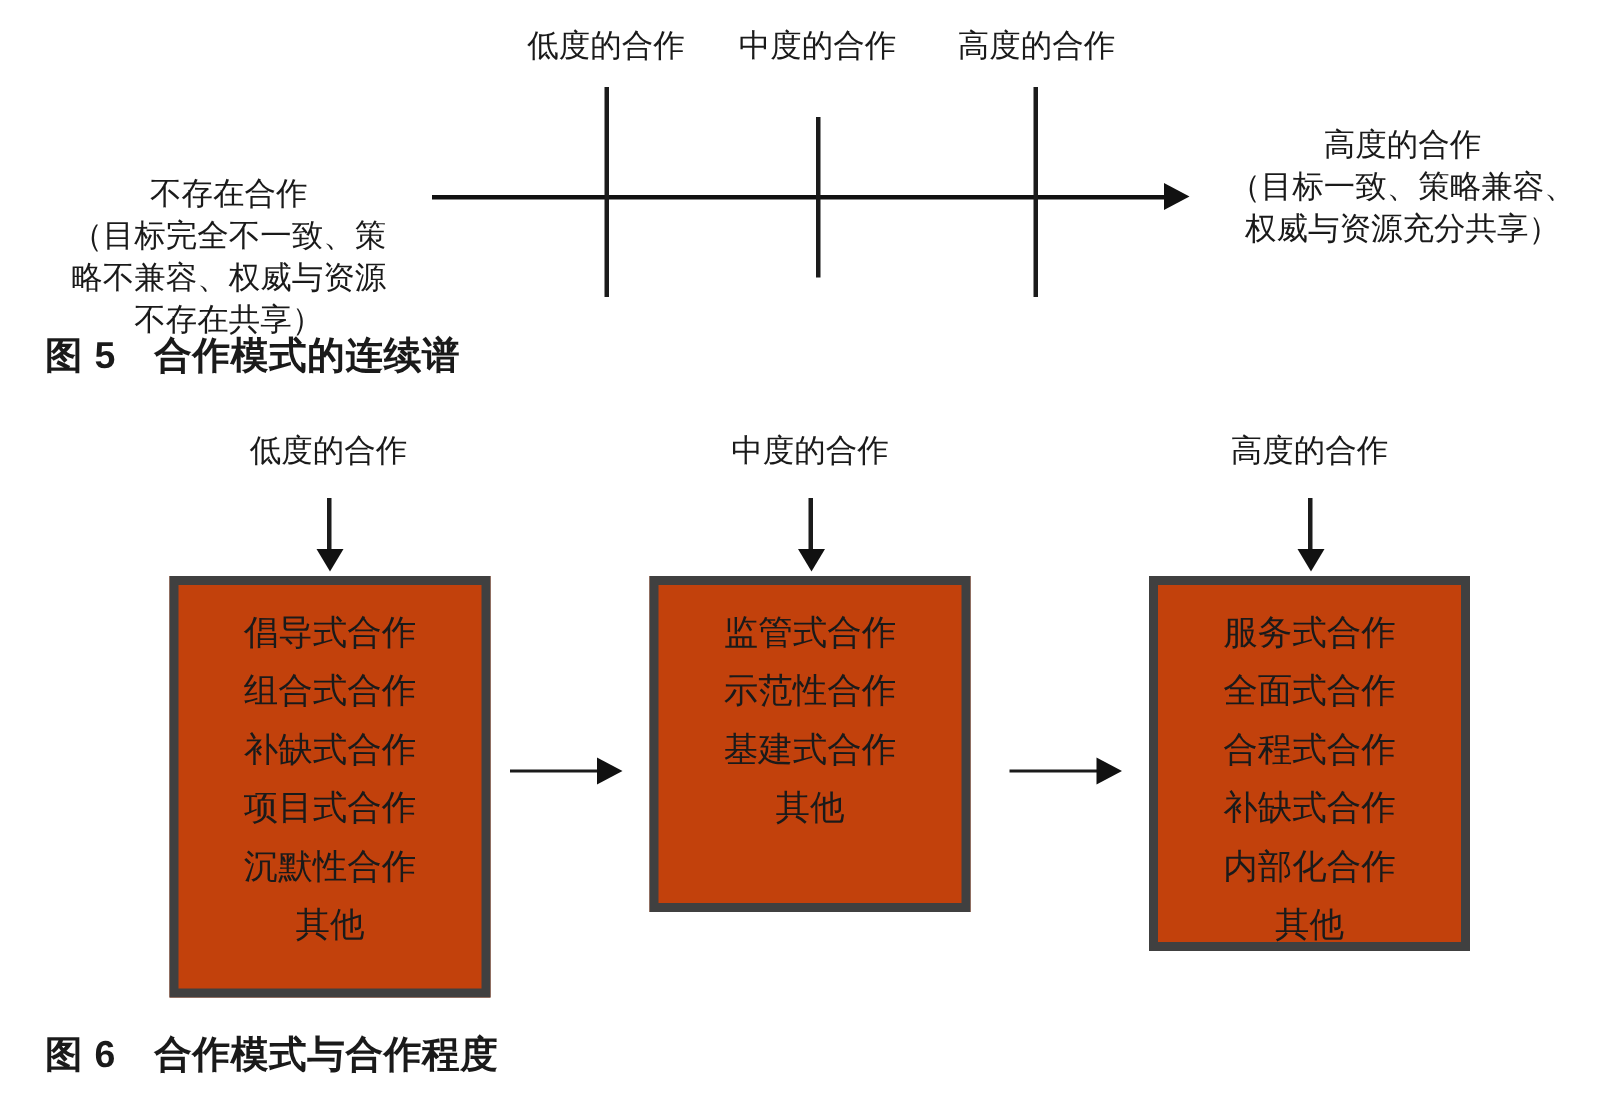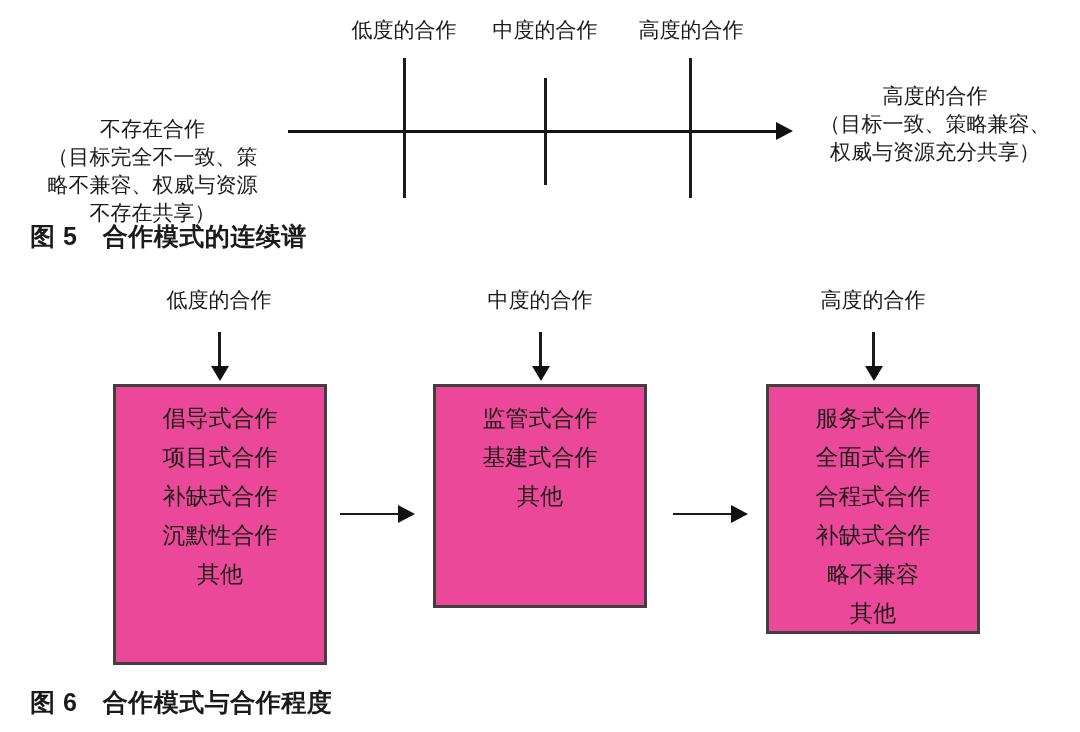--- a/index.html
+++ b/index.html
@@ -71,22 +71,22 @@
     width: 3px;
   }
   .down-arrow-head {
     width: 0;
     height: 0;
     border-left: 9px solid transparent;
     border-right: 9px solid transparent;
     border-top: 15px solid #111111;
   }
   .mode-box {
-    border: 3px solid #404040;
-    background: #ec4899;
+    border: 6px solid #404040;
+    background: #c2410c;
     box-sizing: border-box;
   }
   .mode-list {
     list-style: none;
     margin: 0;
     padding: 20px 0 0 0;
     text-align: center;
   }
   .mode-list li {
     font-size: 23px;
@@ -138,56 +138,58 @@
 
   <div>
 
     <div class="abs fig6-toplabel" style="left:149px; top:286px; width:140px;">低度的合作</div>
     <div class="abs down-arrow-shaft" style="left:218px; top:332px; height:34px;"></div>
     <div class="abs down-arrow-head" style="left:211px; top:366px;"></div>
 
     <div class="abs mode-box" style="left:113px; top:384px; width:214px; height:281px;">
       <ul class="mode-list">
         <li>倡导式合作</li>
+        <li>组合式合作</li>
+        <li>补缺式合作</li>
         <li>项目式合作</li>
-        <li>补缺式合作</li>
         <li>沉默性合作</li>
         <li>其他</li>
       </ul>
     </div>
 
     <div class="abs h-arrow-shaft" style="left:340px; top:513px; width:60px;"></div>
     <div class="abs h-arrow-head" style="left:398px; top:505px;"></div>
 
     <div class="abs fig6-toplabel" style="left:470px; top:286px; width:140px;">中度的合作</div>
     <div class="abs down-arrow-shaft" style="left:539px; top:332px; height:34px;"></div>
     <div class="abs down-arrow-head" style="left:532px; top:366px;"></div>
 
     <div class="abs mode-box" style="left:433px; top:384px; width:214px; height:224px;">
       <ul class="mode-list">
         <li>监管式合作</li>
+        <li>示范性合作</li>
         <li>基建式合作</li>
         <li>其他</li>
       </ul>
     </div>
 
     <div class="abs h-arrow-shaft" style="left:673px; top:513px; width:60px;"></div>
     <div class="abs h-arrow-head" style="left:731px; top:505px;"></div>
 
     <div class="abs fig6-toplabel" style="left:803px; top:286px; width:140px;">高度的合作</div>
     <div class="abs down-arrow-shaft" style="left:872px; top:332px; height:34px;"></div>
     <div class="abs down-arrow-head" style="left:865px; top:366px;"></div>
 
     <div class="abs mode-box" style="left:766px; top:384px; width:214px; height:250px;">
       <ul class="mode-list">
         <li>服务式合作</li>
         <li>全面式合作</li>
         <li>合程式合作</li>
         <li>补缺式合作</li>
-        <li>略不兼容</li>
+        <li>内部化合作</li>
         <li>其他</li>
       </ul>
     </div>
 
     <div class="abs caption" style="left:0px; top:686px; width:944px;">图 6　合作模式与合作程度</div>
   </div>
 
 </div>
 
 </body></html>

